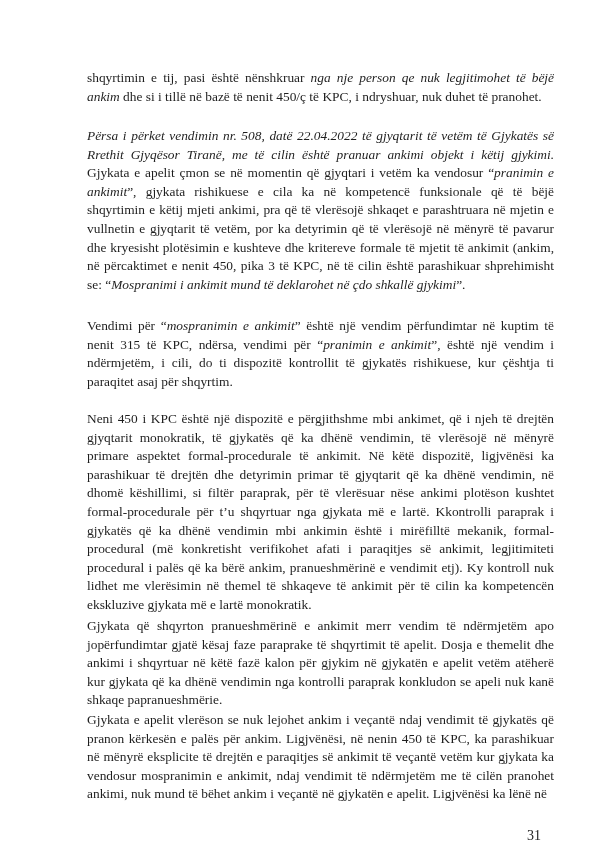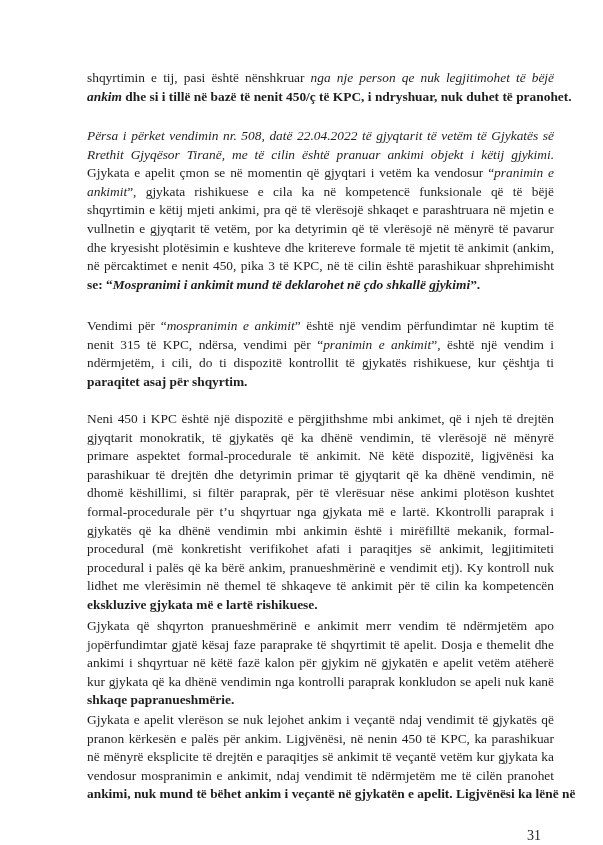--- a/index.html
+++ b/index.html
@@ -16,21 +16,21 @@
     position: absolute; left: 75px; width: 467px;
     font-family: "Liberation Serif", serif;
     font-size: 13.4px; color: #1e1e1e;
     line-height: 18.6px;
     text-align: justify;
   }
   .line {
     display: block; height: 18.6px; white-space: nowrap;
     text-align: justify; text-align-last: justify;
   }
-  .line.last { text-align-last: left; font-weight: bold; }
+  .line.last { text-align-last: left; }
   .it { font-style: italic; }
   .page-number {
     position: absolute; left: 515px; top: 817px;
     font-family: "Liberation Serif", serif; font-size: 14px; color: #1e1e1e; margin-top: 11px;
   }
 </style>
 </head>
 <body>
 
 <div class="page">
@@ -61,21 +61,21 @@
       <span class="line"><span>Neni 450 i KPC është një dispozitë e përgjithshme mbi ankimet, që i njeh të drejtën</span></span>
       <span class="line"><span>gjyqtarit monokratik, të gjykatës që ka dhënë vendimin, të vlerësojë në mënyrë</span></span>
       <span class="line"><span>primare aspektet formal-procedurale të ankimit. Në këtë dispozitë, ligjvënësi ka</span></span>
       <span class="line"><span>parashikuar të drejtën dhe detyrimin primar të gjyqtarit që ka dhënë vendimin, në</span></span>
       <span class="line"><span>dhomë këshillimi, si filtër paraprak, për të vlerësuar nëse ankimi plotëson kushtet</span></span>
       <span class="line"><span>formal-procedurale për t’u shqyrtuar nga gjykata më e lartë. Kkontrolli paraprak i</span></span>
       <span class="line"><span>gjykatës që ka dhënë vendimin mbi ankimin është i mirëfilltë mekanik, formal-</span></span>
       <span class="line"><span>procedural (më konkretisht verifikohet afati i paraqitjes së ankimit, legjitimiteti</span></span>
       <span class="line"><span>procedural i palës që ka bërë ankim, pranueshmërinë e vendimit etj). Ky kontroll nuk</span></span>
       <span class="line"><span>lidhet me vlerësimin në themel të shkaqeve të ankimit për të cilin ka kompetencën</span></span>
-      <span class="line last"><span>ekskluzive gjykata më e lartë rishikuese.</span></span>
+      <span class="line last"><span>ekskluzive gjykata më e lartë monokratik.</span></span>
     </div>
   <div class="text-block" id="p5" style="top:617px">
       <span class="line"><span>Gjykata që shqyrton pranueshmërinë e ankimit merr vendim të ndërmjetëm apo</span></span>
       <span class="line"><span>jopërfundimtar gjatë kësaj faze paraprake të shqyrtimit të apelit. Dosja e themelit dhe</span></span>
       <span class="line"><span>ankimi i shqyrtuar në këtë fazë kalon për gjykim në gjykatën e apelit vetëm atëherë</span></span>
       <span class="line"><span>kur gjykata që ka dhënë vendimin nga kontrolli paraprak konkludon se apeli nuk kanë</span></span>
       <span class="line last"><span>shkaqe papranueshmërie.</span></span>
     </div>
   <div class="text-block" id="p6" style="top:711px">
       <span class="line"><span>Gjykata e apelit vlerëson se nuk lejohet ankim i veçantë ndaj vendimit të gjykatës që</span></span>

